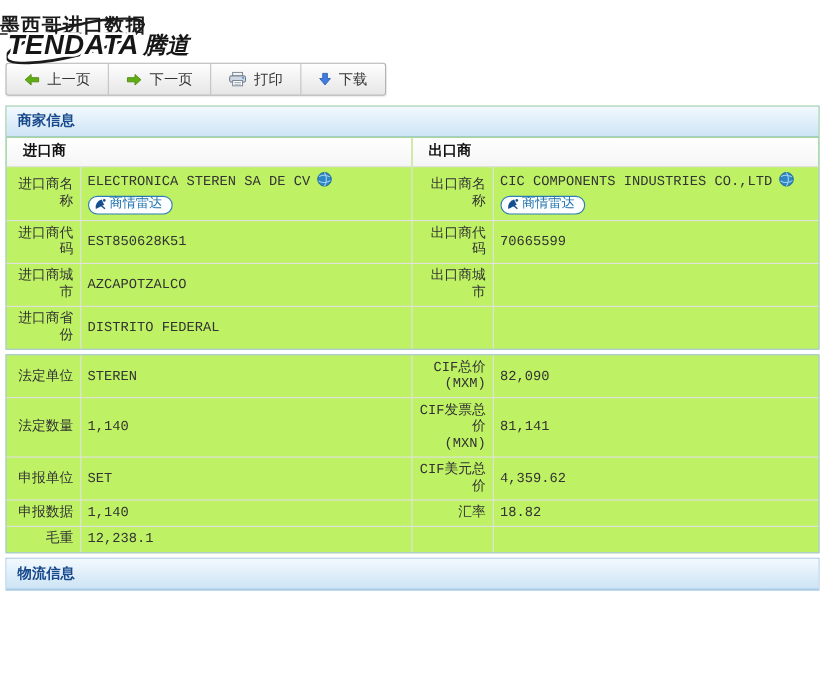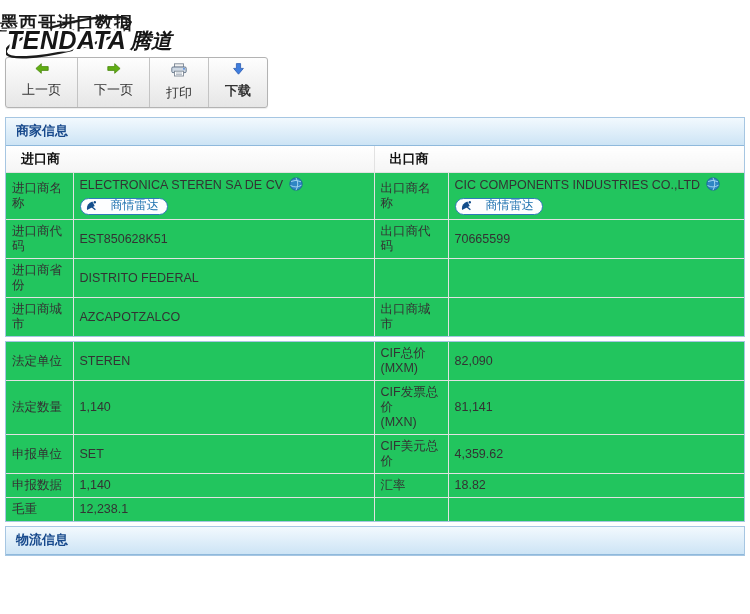--- a/index.html
+++ b/index.html
@@ -37,30 +37,29 @@
     align-items: center;
     gap: 7px;
     padding: 5px 16px;
     font-size: 13px;
     color: #333;
     border-right: 1px solid #c3c3c3;
     cursor: pointer;
     background: transparent;
     border-top: none; border-bottom: none; border-left: none;
     font-family: "Liberation Sans", sans-serif;
-    flex-direction: column;
-  }
-  .tbtn:last-child { border-right: none; font-weight: bold; }
+  }
+  .tbtn:last-child { border-right: none; }
   .tbtn .ico { display: inline-flex; }
 
   
   .section {
     margin: 0 5px 4px 5px;
     border: 1px solid #a6c6e2;
-    background: #22c55e;
+    background: #bef264;
   }
   .section-title {
     background: linear-gradient(#f2f9fe, #cde4f5);
     border-bottom: 1px solid #8fb9dc;
     color: #17498c;
     font-weight: bold;
     font-size: 13px;
     padding: 4px 10px 5px 10px;
   }
   table.grid {
@@ -70,40 +69,41 @@
     font-size: 12.5px;
     color: #333;
     table-layout: fixed;
   }
   table.grid td {
     border: 1px solid #e2e2e2;
     padding: 4px 6px;
     vertical-align: middle;
     line-height: 1.2;
     overflow: hidden;
+    font-family: Liberation Mono, monospace;
   }
   td.lbl {
-    text-align: left;
+    text-align: right;
     white-space: pre-line;
     color: #333;
   }
   td.val { padding-left: 9px; word-wrap: break-word; }
   tr.subhdr td {
     font-weight: bold;
     font-size: 13px;
     color: #111;
     background: linear-gradient(#ffffff, #f5f5f5);
     padding: 5px 6px 5px 15px;
     text-align: left;
   }
   .name-line { display: flex; align-items: center; gap: 6px; }
   .radar-badge {
     display: inline-flex;
     align-items: center;
-    gap: 14px;
+    gap: 3px;
     margin-top: 3px;
     border: 1px solid #2e7cb8;
     border-radius: 9px;
     padding: 0 8px 1px 5px;
     height: 17px;
     color: #1a6fae;
     font-size: 12px;
     background: #fdfeff;
     cursor: pointer;
   }
@@ -223,29 +223,29 @@
         </span>
       </td>
     </tr>
     <tr>
       <td class="lbl">进口商代码</td>
       <td class="val">EST850628K51</td>
       <td class="lbl">出口商代码</td>
       <td class="val">70665599</td>
     </tr>
     <tr>
+      <td class="lbl">进口商城市</td>
+      <td class="val">AZCAPOTZALCO</td>
+      <td class="lbl">出口商城市</td>
+      <td class="val"></td>
+    </tr>
+    <tr>
       <td class="lbl">进口商省份</td>
       <td class="val">DISTRITO FEDERAL</td>
       <td class="lbl"></td>
-      <td class="val"></td>
-    </tr>
-    <tr>
-      <td class="lbl">进口商城市</td>
-      <td class="val">AZCAPOTZALCO</td>
-      <td class="lbl">出口商城市</td>
       <td class="val"></td>
     </tr>
   </tbody>
     </table>
 </div>
 
 
 <div class="section">
   <table class="grid">
     <colgroup>

